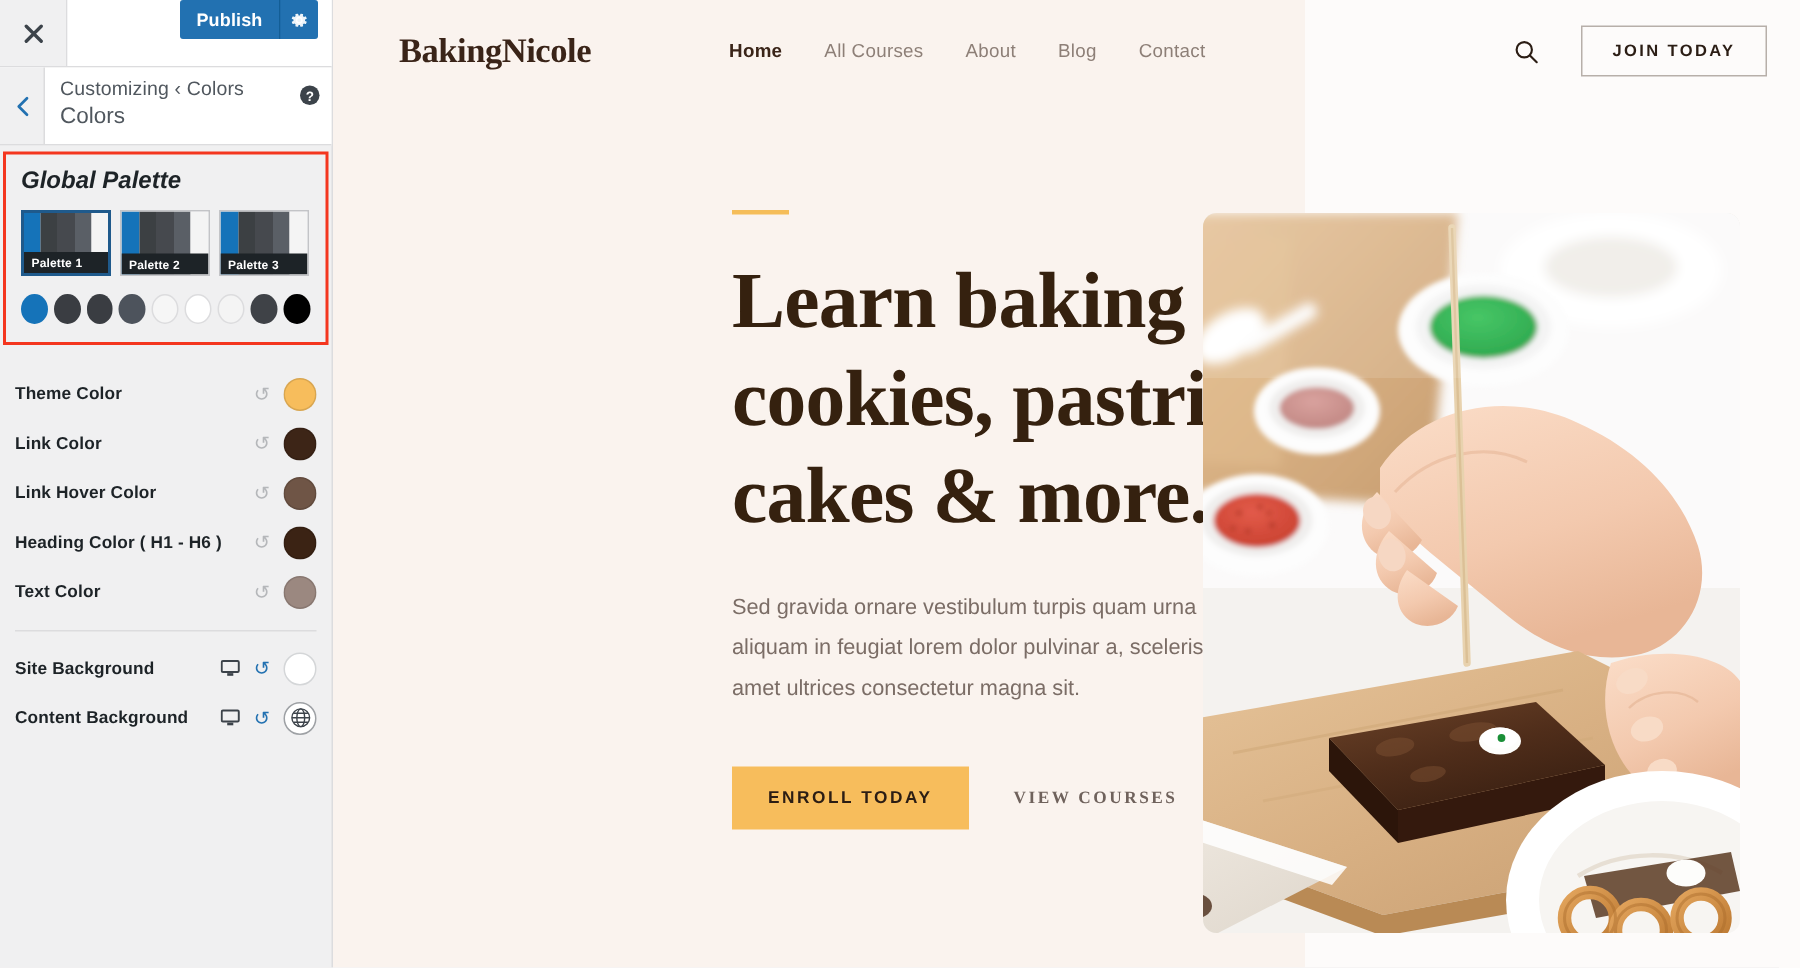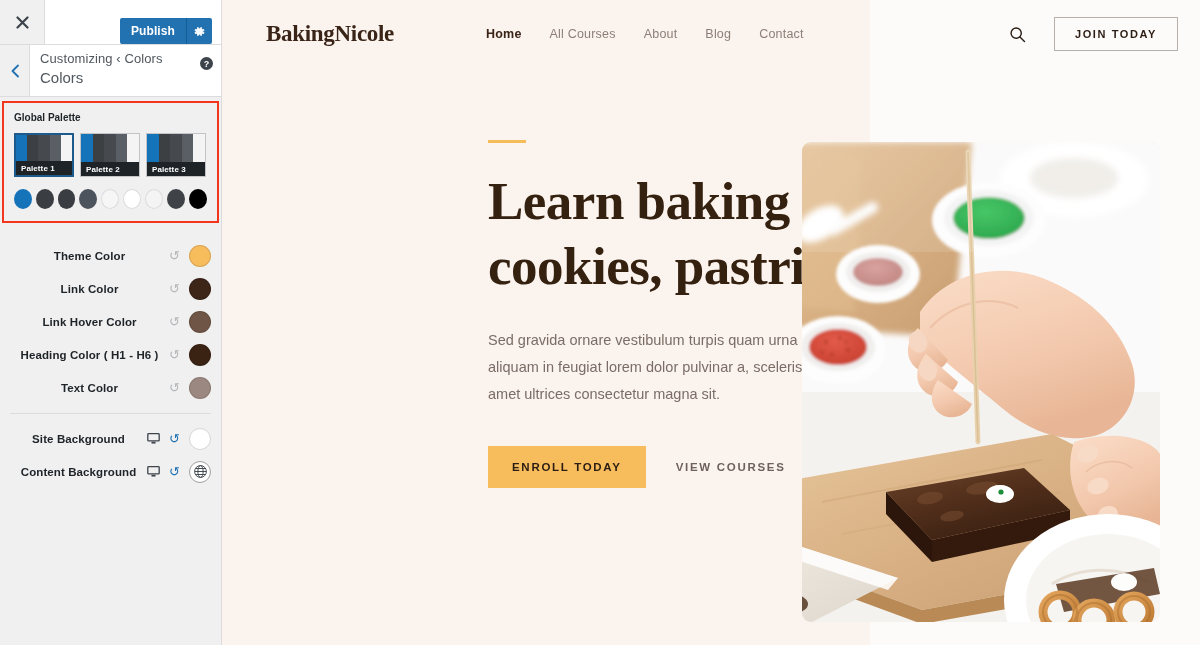--- a/index.html
+++ b/index.html
@@ -32,21 +32,21 @@
     width: 45px; height: 44px;
     display: flex; align-items: center; justify-content: center;
     border-right: 1px solid #dcdcde;
     background: #f0f0f1;
     color: #3c434a;
     font-size: 15px; font-weight: 700;
     cursor: pointer;
   }
   .topbar-spacer { flex: 1; background: #fff; }
   .publish-wrap {
-    display: flex; align-items: flex-end;
+    display: flex; align-items: flex-start;
     padding-right: 9px;
     background: #fff;
   }
   .publish-btn {
     background: #2271b1; color: #fff;
     font-size: 12px; font-weight: 600;
     letter-spacing: .1px;
     height: 26px; padding: 0 11px;
     display: flex; align-items: center;
     border-radius: 2px 0 0 2px;
@@ -101,22 +101,23 @@
   .sb-body { flex: 1; overflow: hidden; position: relative; }
 
   
   .palette-block {
     margin: 4px 2px 0 2px;
     border: 2px solid #f4361f;
     padding: 9px 10px 12px 10px;
     background: #f0f0f1;
   }
   .palette-label {
-    font-size: 10px; font-weight: 700; color: #1d2327;
+    font-size: 16px; font-weight: 700; color: #1d2327;
     margin-bottom: 10px;
+    font-style: italic;
   }
   .palette-row { display: flex; gap: 6px; }
   .palette-card {
     width: 60px; height: 44px;
     position: relative;
     display: flex;
     border: 1px solid #c3c4c7;
     overflow: hidden;
     cursor: pointer;
   }
@@ -139,21 +140,20 @@
   .ctrl-list { padding: 0 10px; margin-top: 16px; }
   .ctrl-row {
     display: flex; align-items: center;
     height: 33px;
     position: relative;
   }
   .ctrl-label {
     flex: 1;
     font-size: 11.5px; font-weight: 700; color: #1d2327;
     letter-spacing: .1px;
-    text-align: center;
   }
   .ctrl-icons { display: flex; align-items: center; gap: 9px; margin-right: 9px; }
   .ic-device { color: #3c434a; display: flex; align-items: center; cursor: pointer; }
   .ic-reset { color: #2271b1; font-size: 13px; cursor: pointer; line-height: 1; }
   .ic-reset.muted { color: #b5b7ba; }
   .swatch {
     width: 22px; height: 22px; border-radius: 50%;
     border: 1px solid rgba(0,0,0,.12);
     cursor: pointer;
   }
@@ -248,21 +248,21 @@
   .hero-actions { margin-top: 38px; display: flex; align-items: center; gap: 30px; }
   .enroll-btn {
     background: #f7bd5c; color: #2b1d14;
     padding: 15px 24px;
     font-size: 11.5px; font-weight: 700;
     letter-spacing: 1.7px; border: none; cursor: pointer;
   }
   .view-link {
     font-size: 11.5px; font-weight: 700; letter-spacing: 1.7px;
     color: #6f625c; cursor: pointer;
-    display: flex; align-items: flex-start; gap: 25px;
+    display: flex; align-items: flex-start; gap: 25px; font-family: Liberation Serif, serif;
   }
 
   
   .hero-photo {
     position: absolute; left: 580px; top: 142px;
     width: 358px; height: 480px;
     border-radius: 9px; overflow: hidden;
     background: #efece7;
   }
   .hero-photo svg { display: block; width: 100%; height: 100%; }
@@ -458,20 +458,21 @@
         </div>
         <div class="join-btn">JOIN TODAY</div>
       </div>
     </div>
 
     <div class="hero-copy">
       <div class="accent-dash"></div>
       <h1 class="hero-title">
         <span>Learn baking</span><br>
         <span>cookies, pastries,</span><br>
+        <span>cakes &amp; more.</span>
       </h1>
       <p class="hero-sub">Sed gravida ornare vestibulum turpis quam urna aliquam in feugiat lorem dolor pulvinar a, scelerisque amet ultrices consectetur magna sit.</p>
       <div class="hero-actions">
         <button class="enroll-btn">ENROLL TODAY</button>
         <div class="view-link">
           <span>VIEW COURSES</span>
           <span>→</span>
         </div>
       </div>
     </div>

